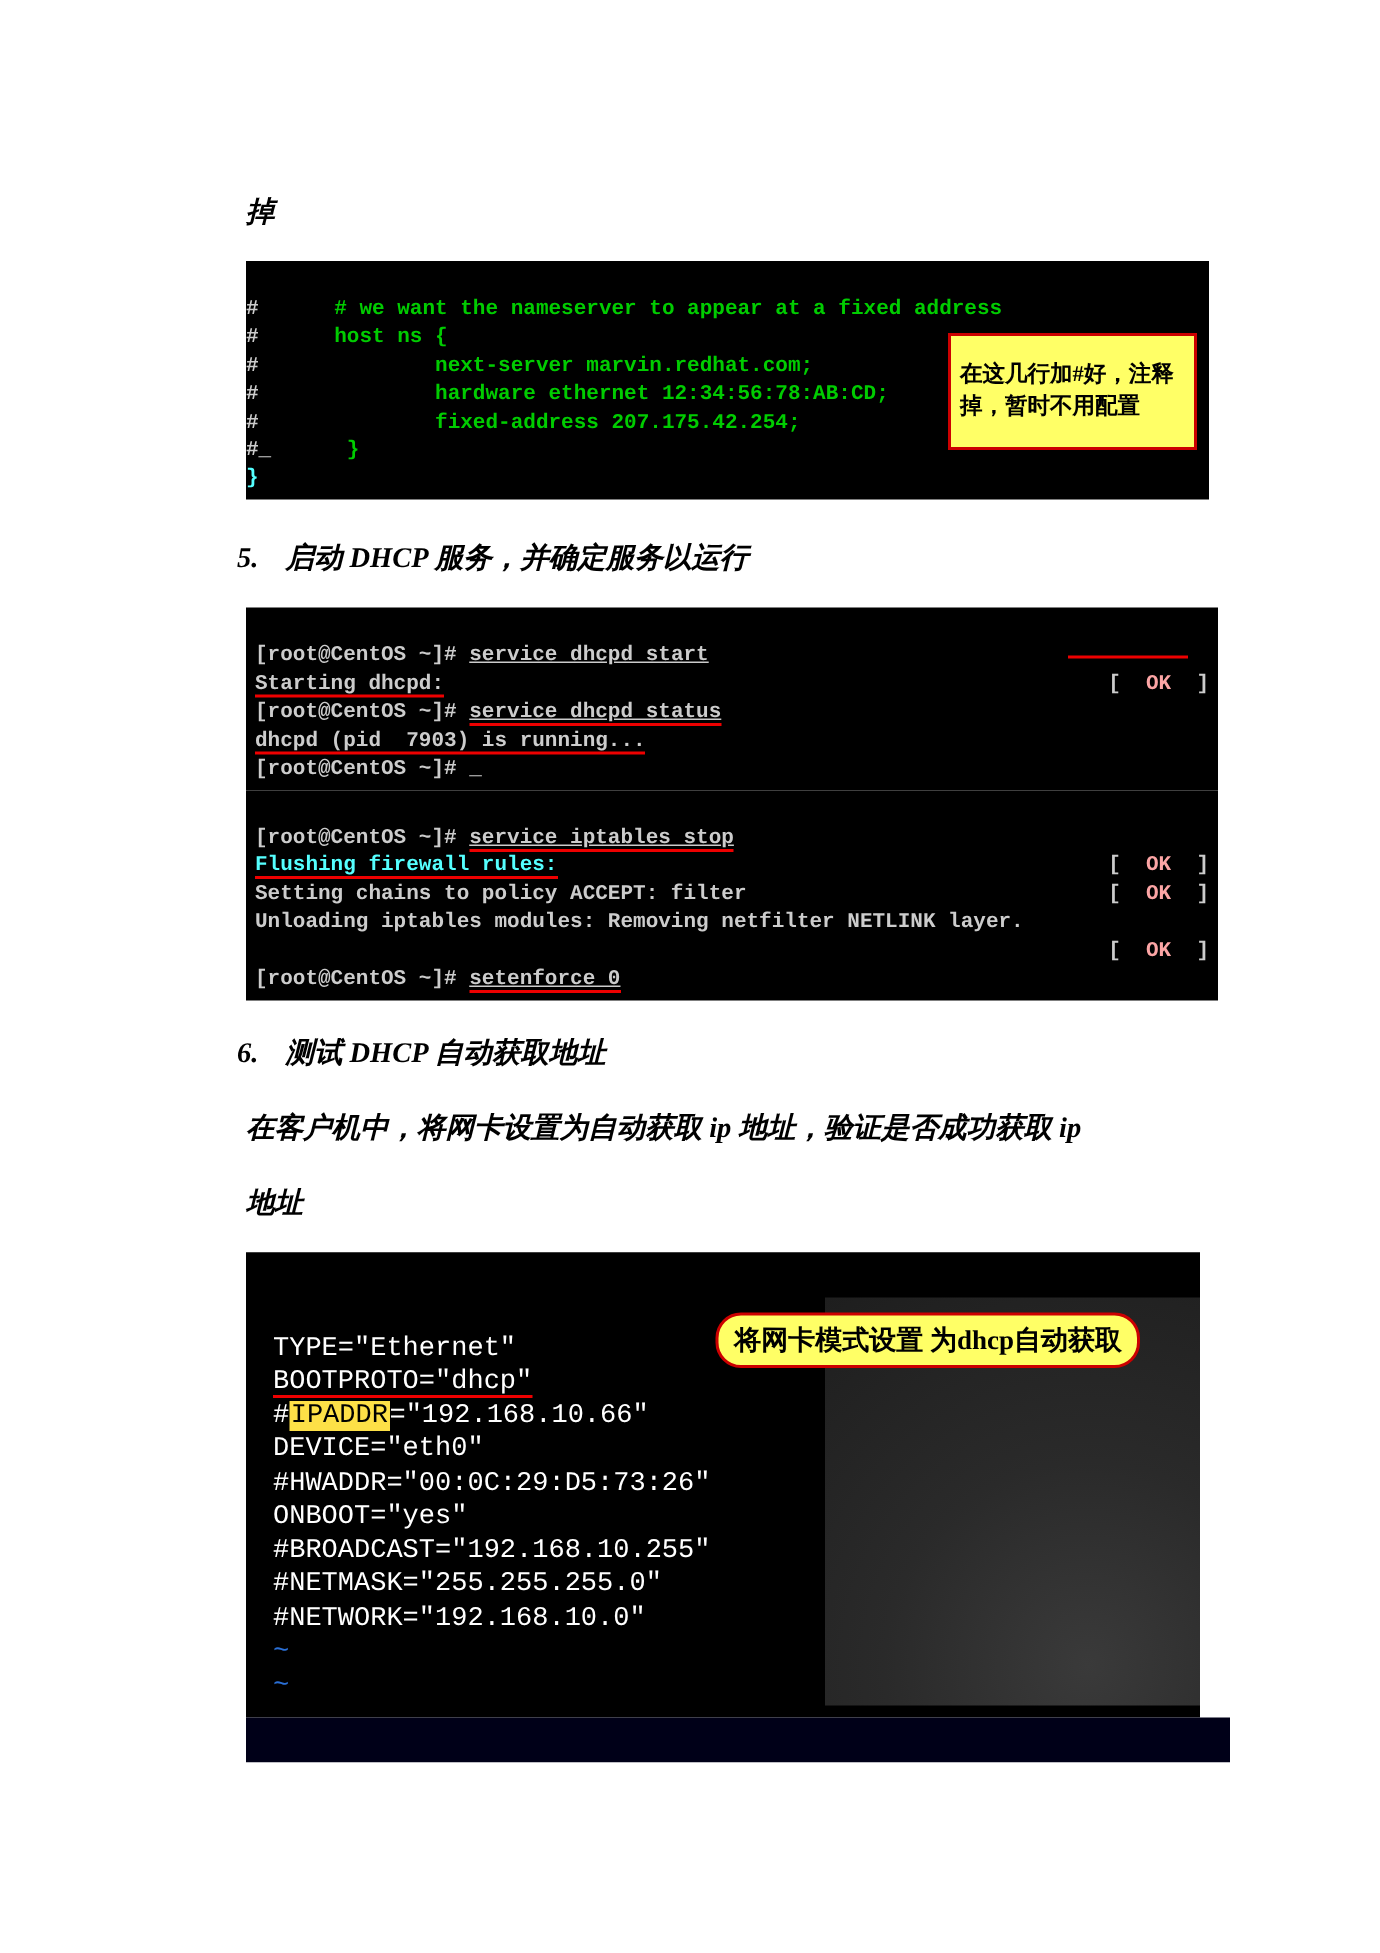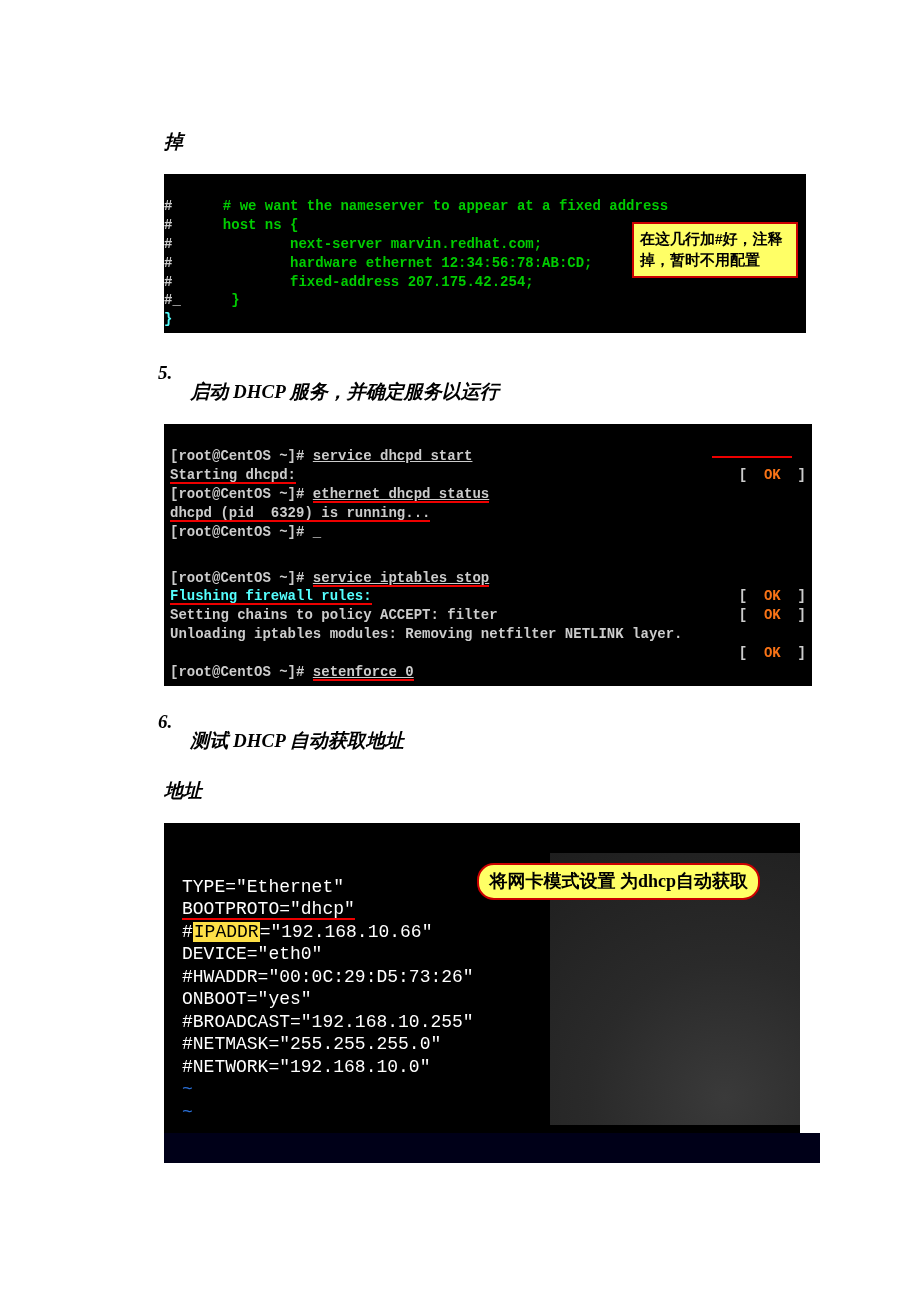--- a/index.html
+++ b/index.html
@@ -21,21 +21,21 @@
   .para {
     font-size: 19px;
     font-weight: bold;
     font-style: italic;
     line-height: 1.9;
     margin: 14px 0;
     color: #000;
   }
   .numitem { display: flex; gap: 18px; }
   .numitem .num { font-style: italic; font-weight: bold; font-size: 19px; }
-  .numitem .txt { font-weight: bold; font-size: 19px; flex: 1; margin-top: 19px; }
+  .numitem .txt { font-weight: bold; font-size: 19px; flex: 1; }
 
   
   .term {
     background: #000;
     font-family: "Courier New", monospace;
     font-size: 14px;
     line-height: 1.35;
     padding: 4px 6px;
     white-space: pre;
     position: relative;
@@ -44,28 +44,28 @@
   }
   .term1 { color: #9aa; width: 636px; }
   .green { color: #00cc00; }
   .gray { color: #ccc; }
   .cyan { color: #55ffff; }
   .ul { text-decoration: underline; }
   .red-ul { border-bottom: 2px solid #e00; display: inline-block; line-height: 1; }
   .okright { position: absolute; right: 20px; font-family: "Courier New", monospace; font-size: 14px; }
   .okrow { display: flex; justify-content: space-between; color:#ccc;}
   .okbr { color: #ccc; }
-  .ok { color: #f97316; }
+  .ok { color: #fca5a5; }
 
   
   .callout {
     position: absolute;
     background: #ffff66;
     border: 2px solid #cc0000;
-    padding: 5px 6px;
+    padding: 16px 6px;
     font-family: "SimSun","宋体",serif;
     font-size: 15px;
     font-weight: bold;
     line-height: 1.4;
     color: #000;
     font-style: normal;
     white-space: normal;
   }
 
   .term-wrap { position: relative; }
@@ -130,33 +130,34 @@
       <div class="callout" style="right:2px; top:48px; width:150px;">在这几行加#好，注释掉，暂时不用配置</div>
     </div>
 
     <div class="para numitem" style="margin-top:22px; margin-left:-6px;">
       <span class="num">5.</span>
       <span class="txt"><span>启动 DHCP 服务，并确定服务以运行</span></span>
     </div>
 
     <div class="term" style="width:636px; color:#ccc;">
 <span>[root@CentOS ~]# </span><span class="ul">service dhcpd start</span>
-<div class="okrow"><span><span class="red-ul">Starting dhcpd:</span></span><span><span class="okbr">[  </span><span class="ok">OK</span><span class="okbr">  ]</span></span></div><span>[root@CentOS ~]# </span><span class="ul red-ul">ethernet dhcpd status</span><span class="okright" style="border-bottom:2px solid #e00; width:80px; top:30px; height:2px;"></span>
-<span class="red-ul" style="border-bottom:2px solid #e00;">dhcpd (pid  6329) is running...</span>
+<div class="okrow"><span><span class="red-ul">Starting dhcpd:</span></span><span><span class="okbr">[  </span><span class="ok">OK</span><span class="okbr">  ]</span></span></div><span>[root@CentOS ~]# </span><span class="ul red-ul">service dhcpd status</span><span class="okright" style="border-bottom:2px solid #e00; width:80px; top:30px; height:2px;"></span>
+<span class="red-ul" style="border-bottom:2px solid #e00;">dhcpd (pid  7903) is running...</span>
 <span>[root@CentOS ~]# _</span></div>
 
 
     <div class="term" style="width:636px; color:#ccc;">
 <div class="okrow"><span><span>[root@CentOS ~]# </span><span class="ul red-ul">service iptables stop</span></span><span></span></div><div class="okrow"><span class="cyan"><span class="red-ul" style="border-color:#e00;">Flushing firewall rules:</span></span><span><span class="okbr">[  </span><span class="ok">OK</span><span class="okbr">  ]</span></span></div><div class="okrow"><span class="gray">Setting chains to policy ACCEPT: filter</span><span><span class="okbr">[  </span><span class="ok">OK</span><span class="okbr">  ]</span></span></div><div class="okrow"><span class="gray">Unloading iptables modules: Removing netfilter NETLINK layer.</span><span></span></div><div class="okrow"><span></span><span><span class="okbr">[  </span><span class="ok">OK</span><span class="okbr">  ]</span></span></div><span>[root@CentOS ~]# </span><span class="ul red-ul">setenforce 0</span></div>
 
     <div class="para numitem" style="margin-top:18px; margin-left:-6px;">
       <span class="num">6.</span>
       <span class="txt">测试 DHCP 自动获取地址</span>
     </div>
 
+    <div class="para">在客户机中，将网卡设置为自动获取 ip 地址，验证是否成功获取 ip</div>
     <div class="para">地址</div>
 
     <div class="ifcfg">
       <div class="gray-panel"></div>
       <div class="ifcfg-top"></div>
       <div class="ifcfg-body" style="position:relative; z-index:2;">
 <span>TYPE="Ethernet"</span>
 <span class="red-ul">BOOTPROTO="dhcp"</span>
 <span>#</span><span class="hl-orange">IPADDR</span><span>="192.168.10.66"</span>
 <span>DEVICE="eth0"</span>

